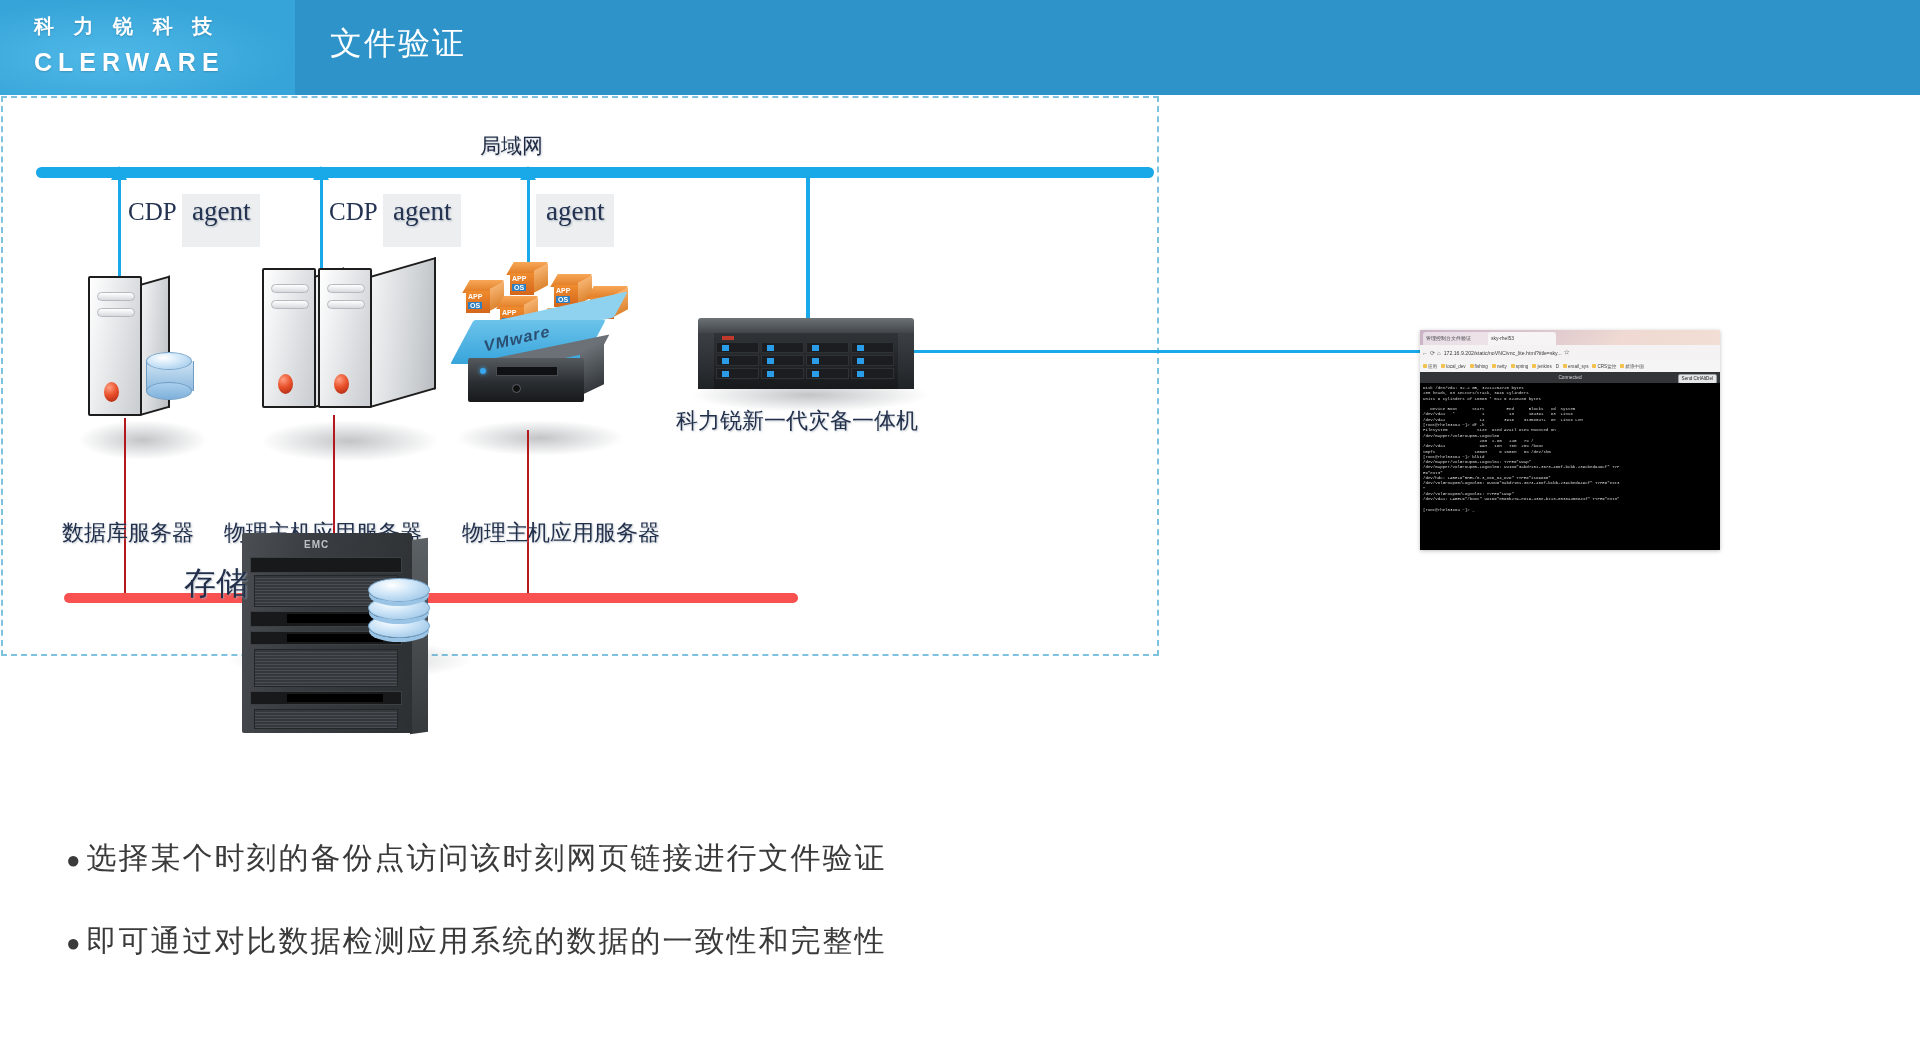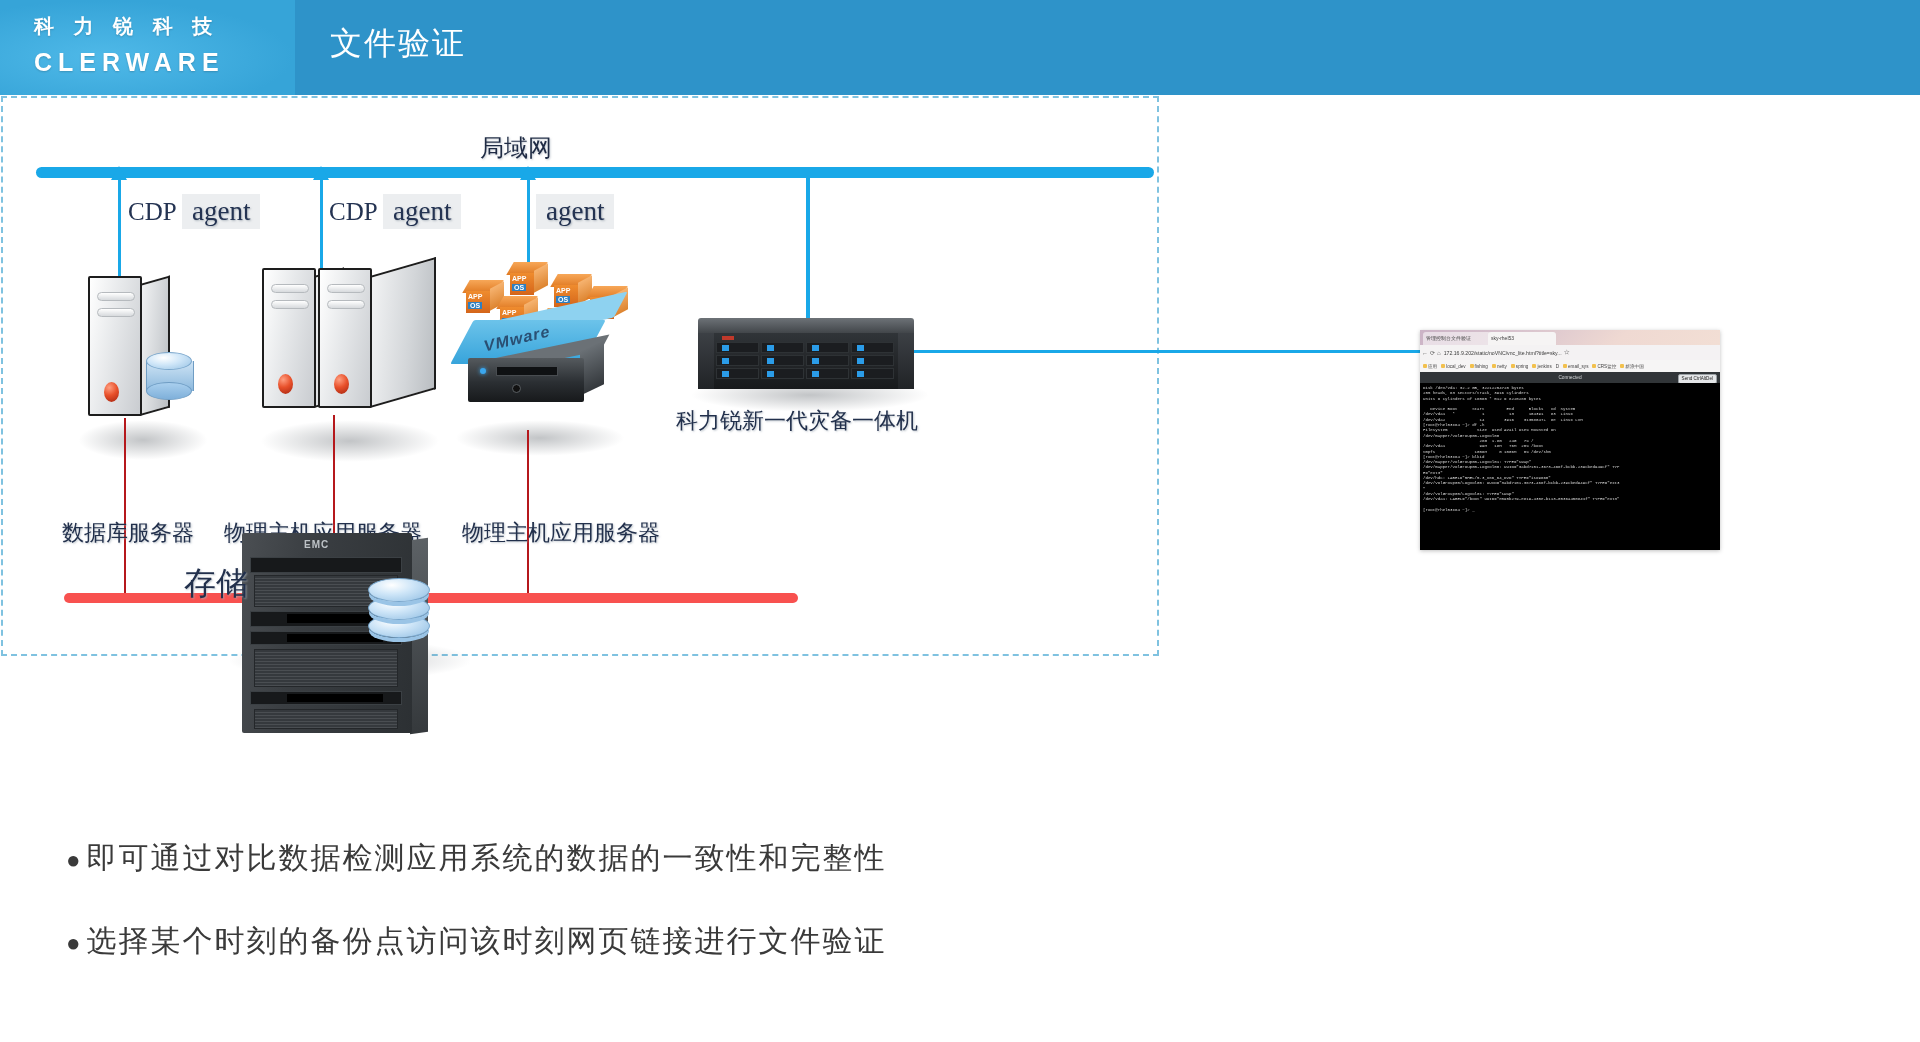--- a/index.html
+++ b/index.html
@@ -53,21 +53,21 @@
   
   .diagram-frame{
     position:absolute;left:1px;top:96px;width:1158px;height:560px;
     border:2px dashed #7fc2e0;
     box-sizing:border-box;
   }
 
   
   .lan-label{
     position:absolute;left:480px;top:132px;
-    font-size:24px;color:#1f2b44;
+    font-size:21px;color:#1f2b44;
     font-family:"Liberation Serif", serif;
     text-shadow:1px 1px 2px rgba(170,180,190,.65);
     white-space:nowrap;
   }
   .lan-bus{
     position:absolute;left:36px;top:167px;width:1118px;height:11px;
     background:#19a8e8;border-radius:6px;
   }
 
   
@@ -105,21 +105,21 @@
 
   .agent-label{
     position:absolute;
     font-size:25px;color:#243352;
     font-family:"Liberation Serif", serif;
     white-space:nowrap;
   }
   .agent-label .kw{ font-family:"Liberation Serif", serif; }
   .agent-label .box{
     background:#eceef0;
-    padding:2px 10px 3px 10px;
+    padding:2px 10px 21px 10px;
     text-shadow:1px 1px 2px rgba(150,160,170,.7);
     font-size:27px;
   }
 
   
   .dev-label{
     position:absolute;
     font-size:22px;color:#22304c;
     font-family:"Liberation Serif", serif;
     text-shadow:1px 1px 2px rgba(165,175,185,.7);
@@ -729,18 +729,18 @@
 "
 /dev/VolGroup00/LogVol01: TYPE="swap"
 /dev/vda1: LABEL="/boot" UUID="e095b279-e819-435e-b113-0536a45084%f" TYPE="ext3"
 
 [root@rhel53x64 ~]# _</pre>
   </div>
 </div>
 
 <div class="bullets">
   <div class="bullet">
+    <span class="dot">●</span><span>选择某个时刻的备份点访问该时刻网页链接进行文件验证</span>
+  </div>
+  <div class="bullet">
     <span class="dot">●</span><span>即可通过对比数据检测应用系统的数据的一致性和完整性</span>
   </div>
-  <div class="bullet">
-    <span class="dot">●</span><span>选择某个时刻的备份点访问该时刻网页链接进行文件验证</span>
-  </div>
 </div>
 
 </body></html>

